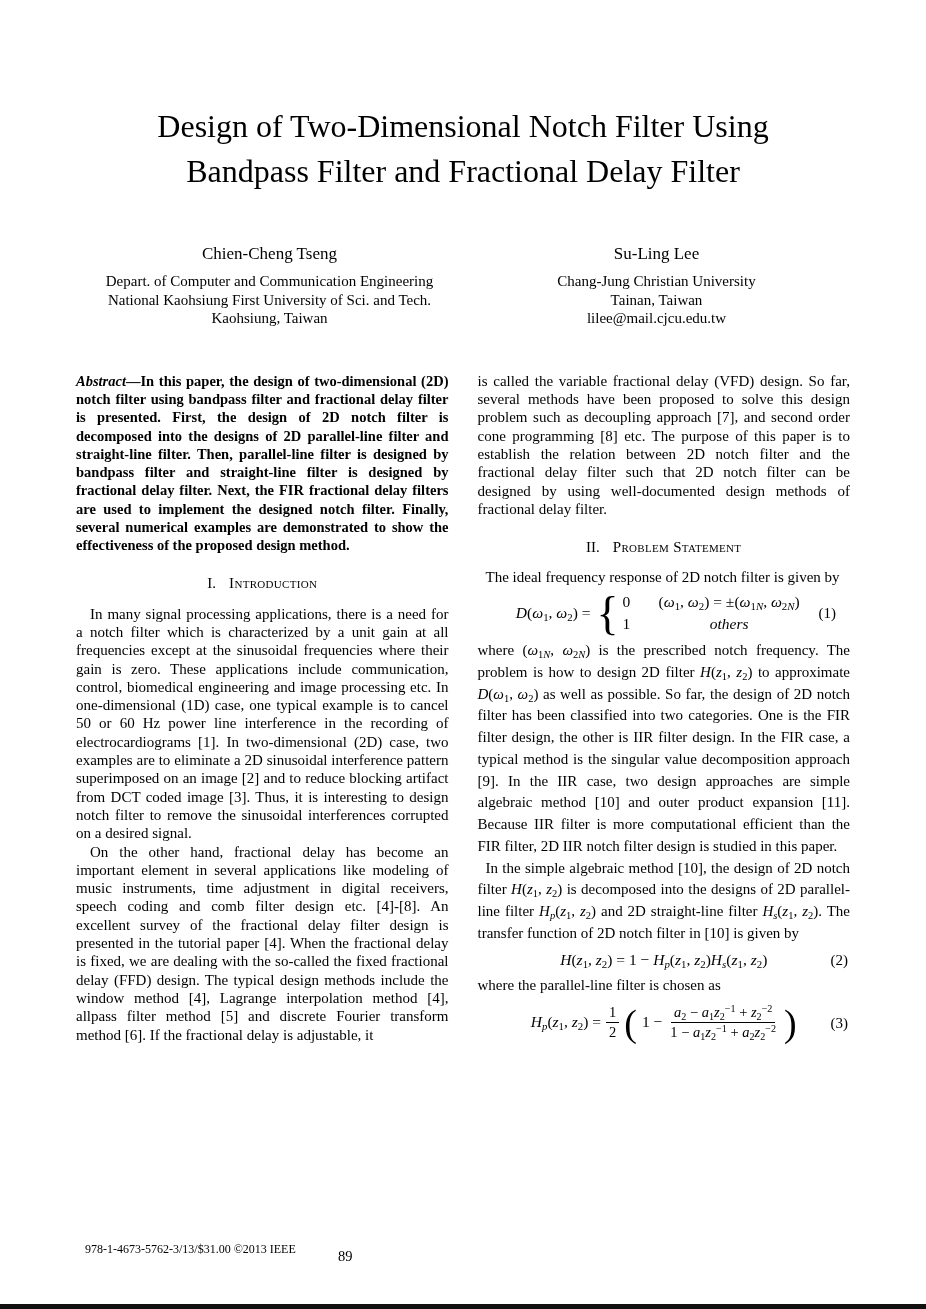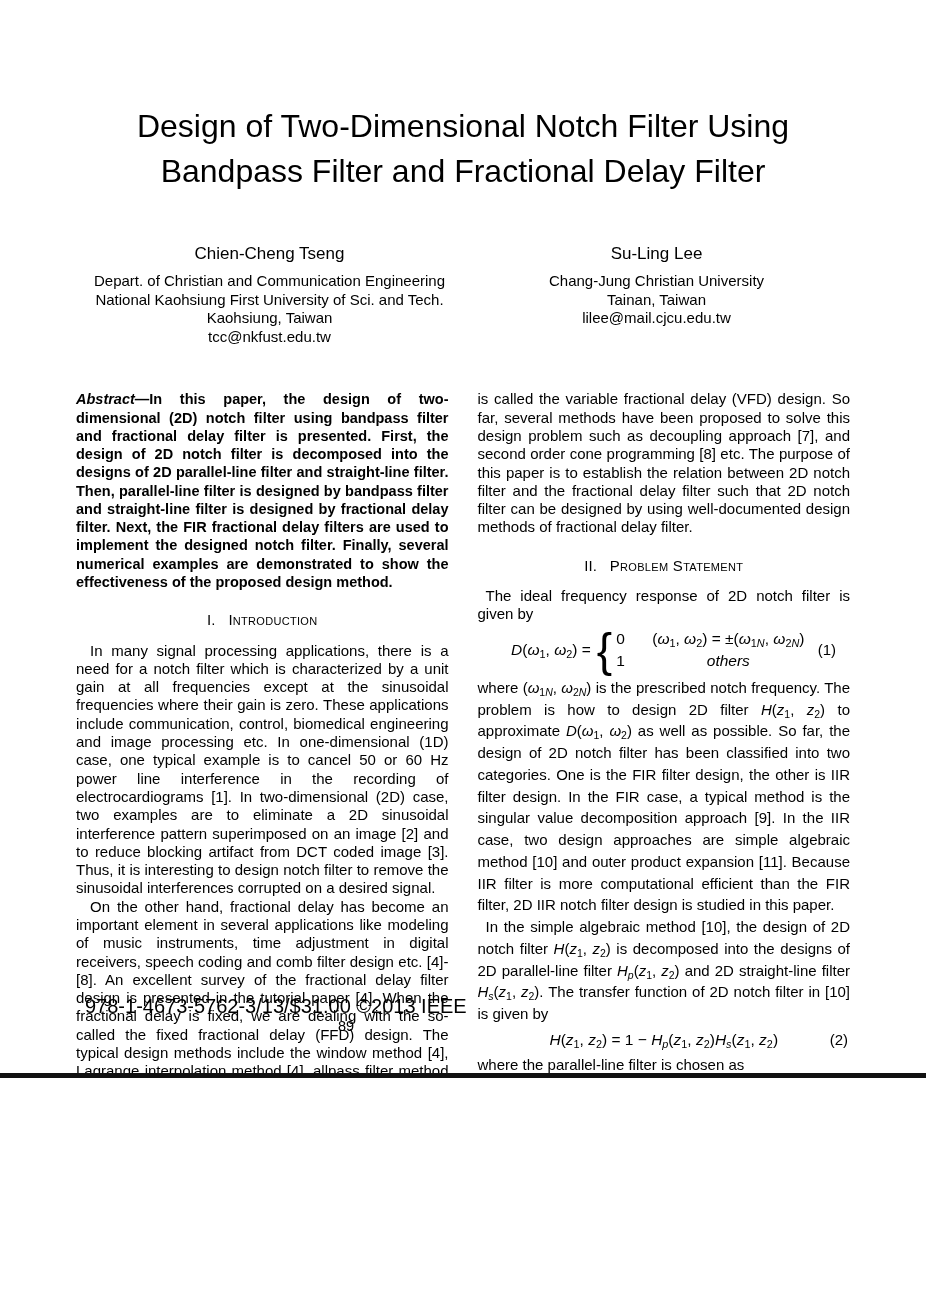--- a/index.html
+++ b/index.html
@@ -1,22 +1,22 @@
 <!DOCTYPE html>
 <html><head>
 <meta charset="utf-8">
 <style>
   html, body { margin: 0; padding: 0; background: #ffffff; }
   .page {
     position: relative;
     width: 926px;
-    height: 1078px;
+    height: 1309px;
     background: #ffffff;
     color: #000000;
-    font-family: Liberation Sans, sans-serif;
+    font-family: Liberation Serif, serif;
     overflow: hidden;
   }
   .content { padding: 104px 76px 0 76px; }
 
   .title { margin: 0; font-weight: normal; text-align: center; font-size: 32px; line-height: 1.42; }
   .title-line { display: block; }
 
   .authors { display: flex; margin-top: 48px; }
   .author { flex: 1; text-align: center; font-size: 15px; line-height: 1.24; }
   .author .name { font-size: 17px; margin-bottom: 8px; }
@@ -46,42 +46,41 @@
   .eq-num { position: absolute; right: 2px; top: 50%; transform: translateY(-50%); font-size: 15px; }
   .brace { font-size: 46px; font-weight: normal; line-height: 0.9; margin: 0 4px 0 6px; }
   .cases { display: grid; grid-template-columns: 14px auto; column-gap: 22px; row-gap: 3px; align-items: baseline; }
   .ccond.center { text-align: center; }
   .eq-row { display: inline-flex; align-items: center; gap: 5px; }
   .frac { display: inline-flex; flex-direction: column; align-items: center; line-height: 1.2; font-size: 14.5px; }
   .frac .fnum { border-bottom: 1px solid #000; padding: 0 3px 1px 3px; }
   .frac .fden { padding: 1px 3px 0 3px; }
   .bigp { font-size: 38px; font-weight: normal; line-height: 1; }
 
-  .footer-copyright { position: absolute; left: 85px; bottom: 60px; font-size: 20px; }
+  .footer-copyright { position: absolute; left: 85px; bottom: 52px; font-size: 12px; }
   .page-number { position: absolute; left: 338px; bottom: 44px; font-size: 14.5px; }
   .bottom-bar { position: absolute; left: 0; bottom: 0; width: 100%; height: 5px; background: #111111; }
 </style>
 </head>
 <body>
 
 <div class="page">
   <div class="content">
 
     <h1 class="title">
       <span class="title-line">Design of Two-Dimensional Notch Filter Using</span>
       <span class="title-line">Bandpass Filter and Fractional Delay Filter</span>
     </h1>
 
     <div class="authors">
       <div class="author">
         <div class="name">Chien-Cheng Tseng</div>
-        <div class="affil">Depart. of Christian and Communication Engineering</div>
+        <div class="affil">Depart. of Computer and Communication Engineering</div>
         <div class="affil">National Kaohsiung First University of Sci. and Tech.</div>
         <div class="affil">Kaohsiung, Taiwan</div>
-        <div class="affil">tcc@nkfust.edu.tw</div>
       </div>
       <div class="author">
         <div class="name">Su-Ling Lee</div>
         <div class="affil">Chang-Jung Christian University</div>
         <div class="affil">Tainan, Taiwan</div>
         <div class="affil">lilee@mail.cjcu.edu.tw</div>
       </div>
     </div>
 
     <div class="columns">

